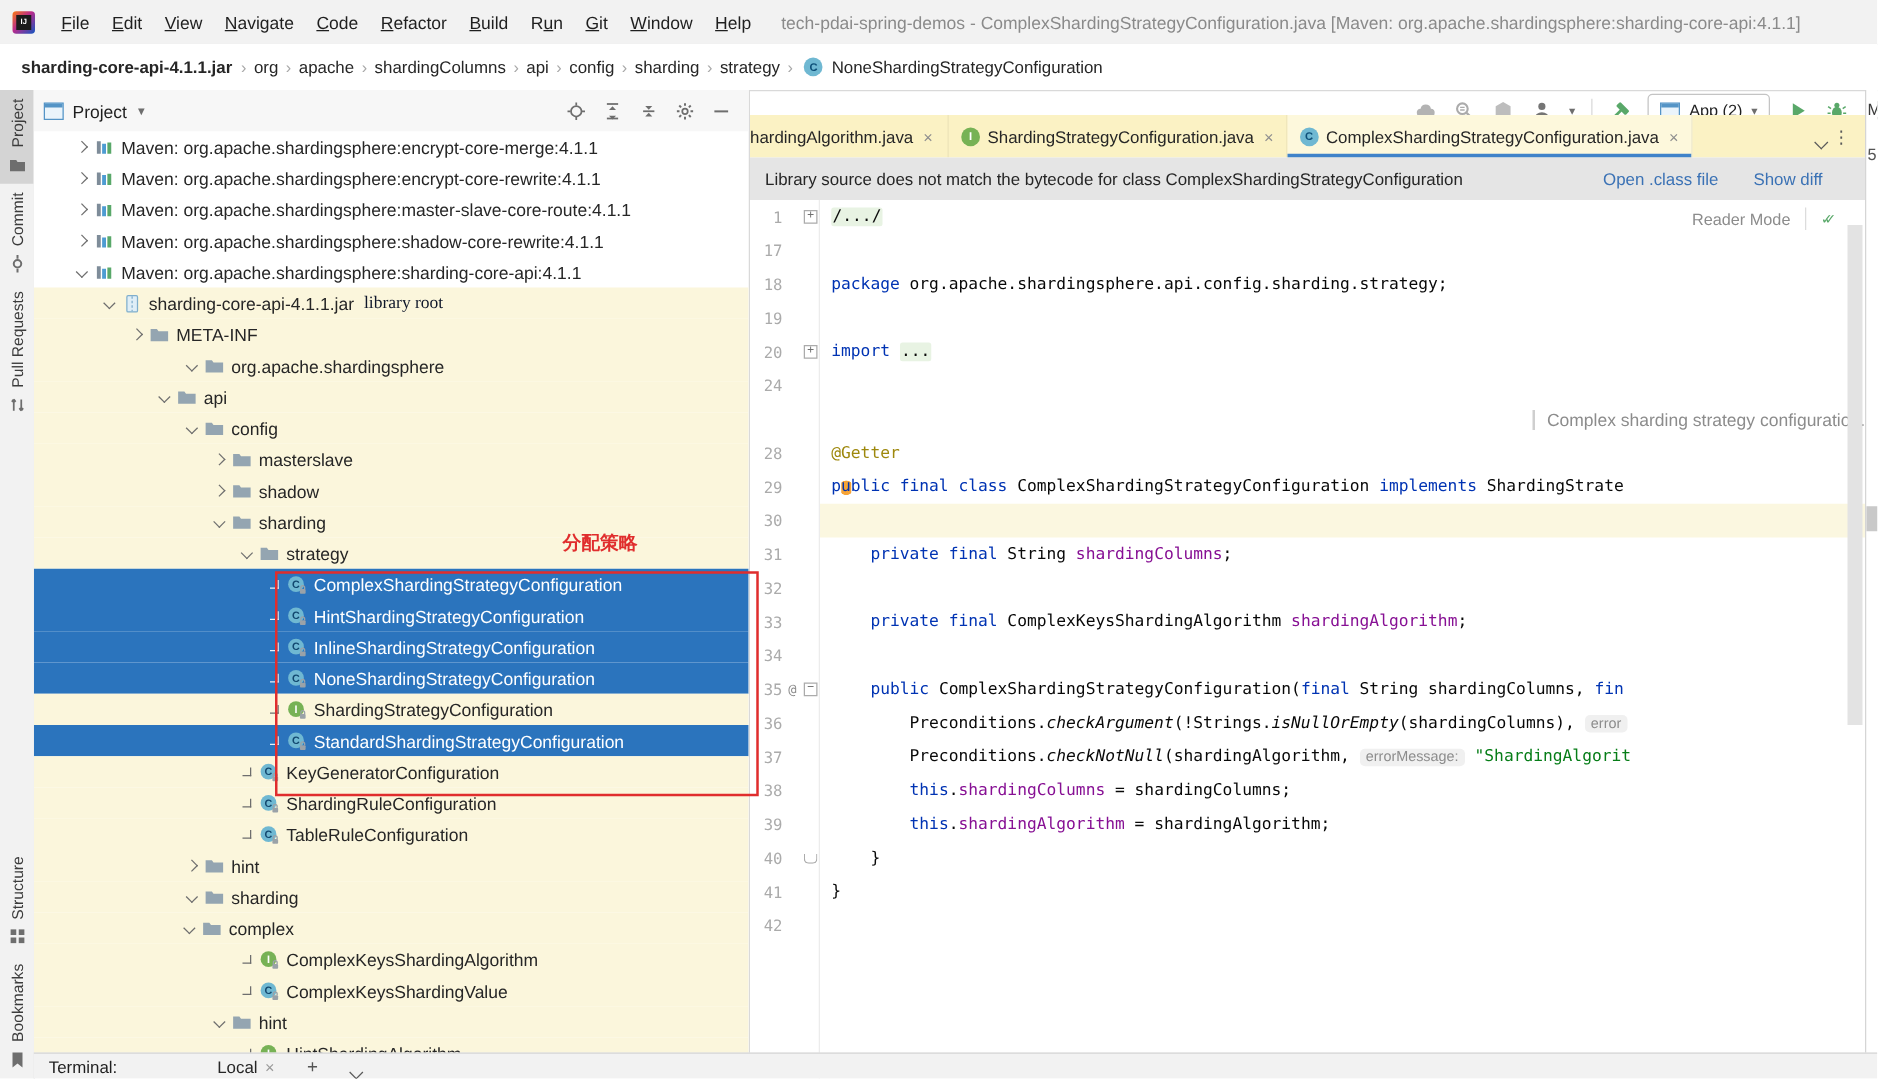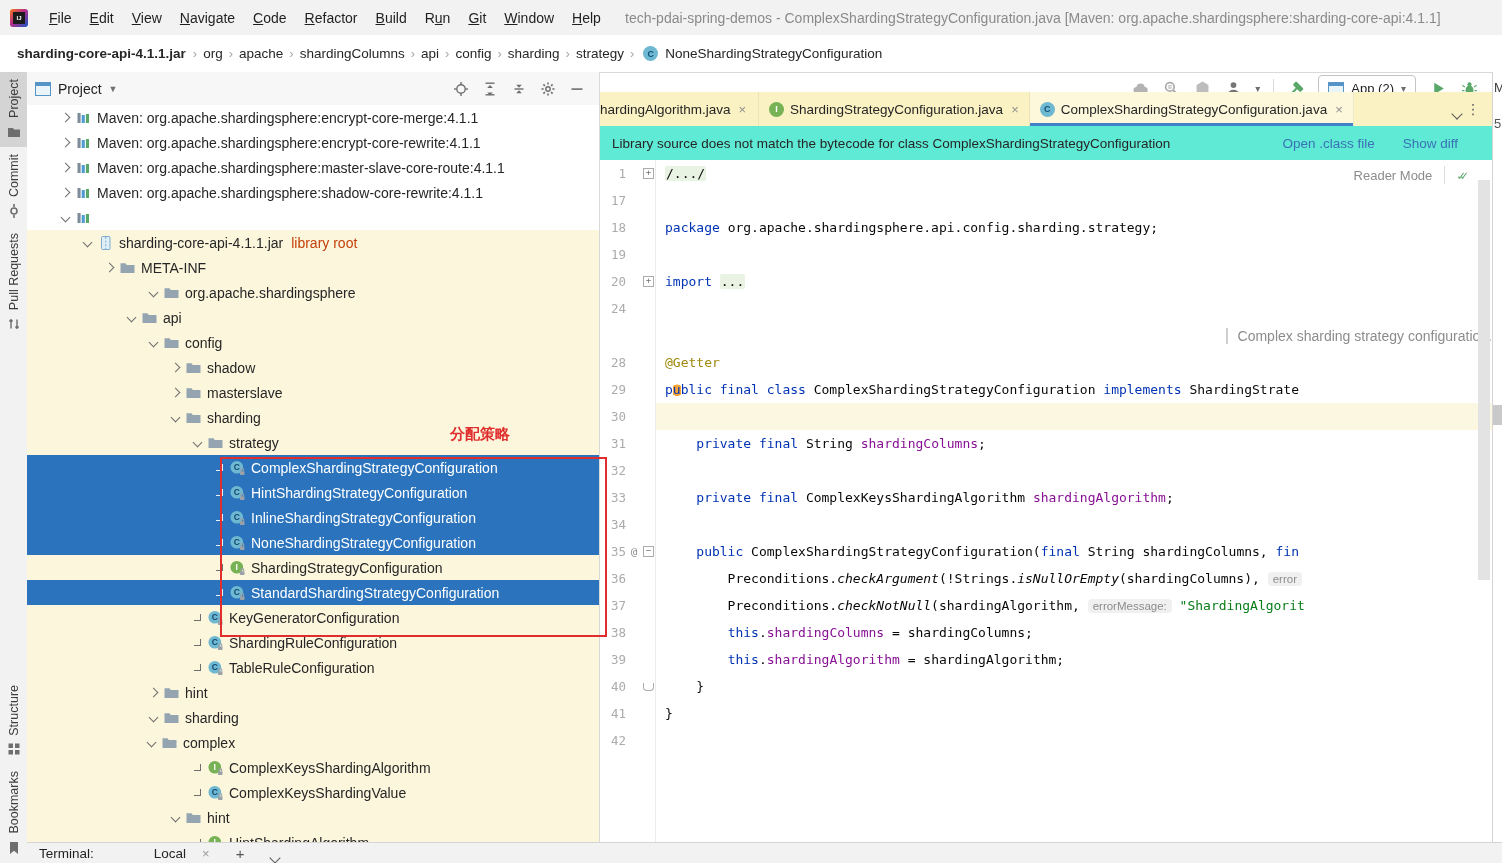--- a/index.html
+++ b/index.html
@@ -62,40 +62,40 @@
   .trow{height:25px;display:flex;align-items:center;font-size:14px;white-space:nowrap;}
   .trow.ylw{background:#FBF6DC;}
   .trow.sel{background:#2B74BD;color:#FFFFFF;}
   .chev{width:16px;height:16px;flex:0 0 16px;position:relative;}
   .chev::before{content:"";position:absolute;left:5px;top:4px;width:6px;height:6px;
       border-right:1.6px solid #6E6E6E;border-bottom:1.6px solid #6E6E6E;}
   .chev.closed::before{transform:rotate(-45deg);}
   .chev.open::before{transform:rotate(45deg);}
   .trow.sel .chev::before{border-color:#E8F0F8;}
   .t-ic{width:17px;height:16px;flex:0 0 17px;margin:0 5px 0 2px;position:relative;}
-  .t-suffix{color:#c2410c;margin-left:8px;}
+  .t-suffix{color:#0f172a;margin-left:8px;font-family:Liberation Serif, serif;}
   .red-box{position:absolute;left:220px;top:457px;width:383px;height:176px;
            border:2px solid #E02D2D;pointer-events:none;z-index:30;}
   .annot{position:absolute;left:450px;top:425px;font-size:15px;font-weight:bold;color:#E02D2D;
          z-index:31;pointer-events:none;}
   
   .editor{position:absolute;left:600px;top:72px;width:892px;height:771px;background:#fff;margin-top:20px;}
   .tabbar{position:absolute;left:0;top:0;right:0;height:34px;background:#FBF2C4;display:flex;align-items:stretch;}
   .tab{display:flex;align-items:center;gap:6px;padding:0 10px;font-size:13.5px;color:#262626;
        border-right:1px solid rgba(0,0,0,0.06);position:relative;white-space:nowrap;}
   .tab.partial{padding-left:0;width:148px;overflow:hidden;}
   .tab.active{background:#FDF8DC;}
   .tab.active::after{content:"";position:absolute;left:0;right:0;bottom:0;height:3px;background:#4083C9;}
   .tab-close{color:#8E8E8E;font-size:13px;margin-left:2px;}
   .tab-right{margin-left:auto;display:flex;align-items:center;gap:14px;padding-right:12px;}
   .chev-down{width:10px;height:10px;position:relative;}
   .chev-down::before{content:"";position:absolute;left:1px;top:1px;width:7px;height:7px;
       border-right:1.6px solid #5A5A5A;border-bottom:1.6px solid #5A5A5A;transform:rotate(45deg);}
   .kebab{color:#5A5A5A;font-size:14px;letter-spacing:0;}
-  .banner{position:absolute;left:0;top:34px;right:0;height:34px;background:#5eead4;
+  .banner{position:absolute;left:0;top:34px;right:0;height:34px;background:#e5e5e5;
           display:flex;align-items:center;font-size:13.5px;}
   .banner-msg{padding-left:12px;color:#262626;}
   .banner-links{margin-left:auto;display:flex;gap:28px;padding-right:34px;}
   .banner-link{color:#3B72B5;}
   
   .code{position:absolute;left:0;top:68px;right:0;bottom:0;background:#fff;overflow:hidden;
         font-family:"DejaVu Sans Mono",monospace;font-size:13px;}
   .gutter-line{position:absolute;left:55px;top:0;bottom:0;width:1px;background:#ECECEC;}
   .cl{height:27px;display:flex;align-items:center;position:relative;}
   .cl.hl{background:linear-gradient(to right,transparent 56px,#FBF7E0 56px);}
@@ -129,21 +129,21 @@
   .rstrip{position:absolute;left:1492px;top:72px;bottom:20px;width:10px;background:#fff;
           border-left:1px solid #D5D5D5;overflow:hidden;}
   .rs-frag{position:absolute;left:1px;font-size:13px;color:#3C3C3C;}
   .rs-frag.f1{top:8px;}
   .rs-frag.f2{top:44px;color:#555;}
   .rs-mark{position:absolute;left:0;top:333px;width:10px;height:20px;background:#C9C9C9;}
   
   .statusbar{position:absolute;left:27px;right:0;bottom:0;height:20px;background:#F2F2F2;
              border-top:1px solid #D5D5D5;display:flex;align-items:center;font-size:13.5px;}
   .sb-item{margin-left:12px;color:#1F1F1F;}
-  .sb-tab{margin-left:60px;display:flex;align-items:center;gap:16px;}
+  .sb-tab{margin-left:80px;display:flex;align-items:center;gap:6px;}
   .sb-close{color:#9A9A9A;font-size:13px;}
   .sb-plus{margin-left:26px;color:#555;font-size:15px;}
   .sb-chev{margin-left:26px;}
 </style>
 </head>
 <body>
 
 <div class="app">
 
   <div class="menubar">
@@ -388,20 +388,21 @@
             </svg></span>
           <span>Maven: org.apache.shardingsphere:shadow-core-rewrite:4.1.1</span>
         </div>
         <div class="trow" style="padding-left: 30px;">
           <span class="chev open"></span>
           <span class="t-ic"><svg viewBox="0 0 16 16" width="17" height="16">
               <rect x="2" y="3" width="3.1" height="10" fill="#7E8C99"></rect>
               <rect x="6.2" y="5" width="3.1" height="8" fill="#4E9CD2"></rect>
               <rect x="10.4" y="4" width="3.1" height="9" fill="#59A869"></rect>
             </svg></span>
+          <span>Maven: org.apache.shardingsphere:sharding-core-api:4.1.1</span>
         </div>
         <div class="trow ylw" style="padding-left: 52px;">
           <span class="chev open"></span>
           <span class="t-ic"><svg viewBox="0 0 16 16" width="17" height="16">
               <rect x="4" y="1.5" width="8.5" height="13" rx="1" fill="#DFEEF7" stroke="#7FAECC"></rect>
               <line x1="8.2" y1="2" x2="8.2" y2="14" stroke="#7FAECC" stroke-width="1" stroke-dasharray="2 1.6"></line>
             </svg></span>
           <span>sharding-core-api-4.1.1.jar</span>
           <span class="t-suffix">library root</span>
         </div>
@@ -431,28 +432,28 @@
           <span class="t-ic"><svg viewBox="0 0 16 16" width="17" height="16">
               <path d="M1 3.2h5l1.3 1.7H15V13H1z" fill="#94A5B1"></path>
             </svg></span>
           <span>config</span>
         </div>
         <div class="trow ylw" style="padding-left: 140px;">
           <span class="chev closed"></span>
           <span class="t-ic"><svg viewBox="0 0 16 16" width="17" height="16">
               <path d="M1 3.2h5l1.3 1.7H15V13H1z" fill="#94A5B1"></path>
             </svg></span>
-          <span>shadow</span>
+          <span>masterslave</span>
         </div>
         <div class="trow ylw" style="padding-left: 140px;">
           <span class="chev closed"></span>
           <span class="t-ic"><svg viewBox="0 0 16 16" width="17" height="16">
               <path d="M1 3.2h5l1.3 1.7H15V13H1z" fill="#94A5B1"></path>
             </svg></span>
-          <span>masterslave</span>
+          <span>shadow</span>
         </div>
         <div class="trow ylw" style="padding-left: 140px;">
           <span class="chev open"></span>
           <span class="t-ic"><svg viewBox="0 0 16 16" width="17" height="16">
               <path d="M1 3.2h5l1.3 1.7H15V13H1z" fill="#94A5B1"></path>
             </svg></span>
           <span>sharding</span>
         </div>
         <div class="trow ylw" style="padding-left: 162px;">
           <span class="chev open"></span>

